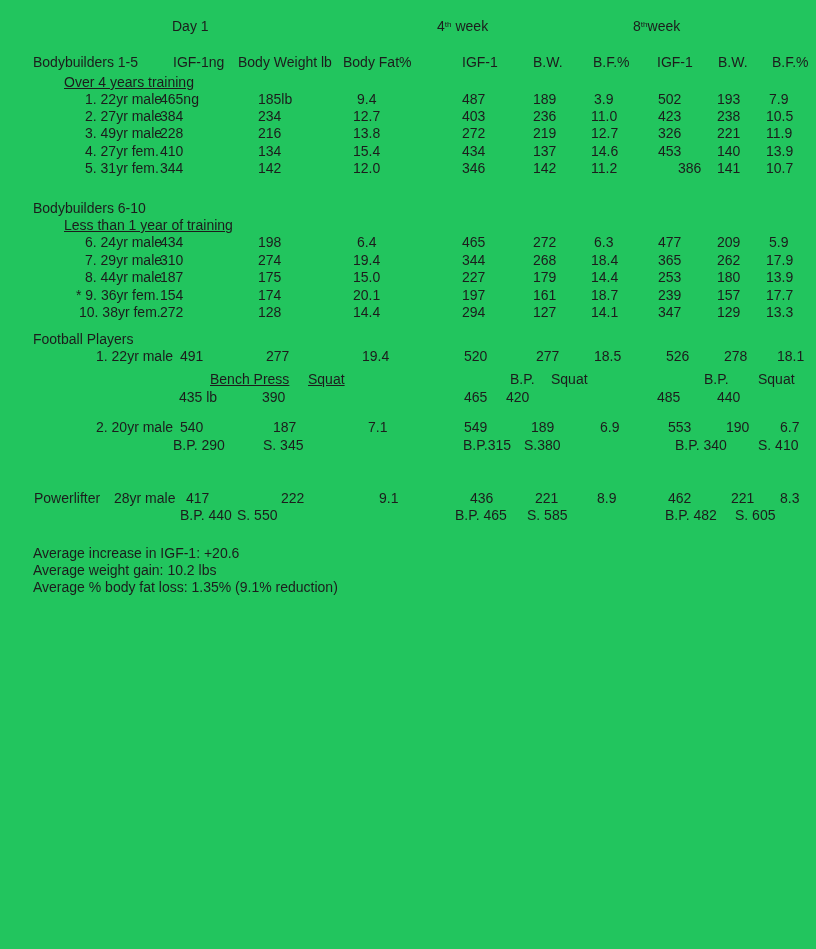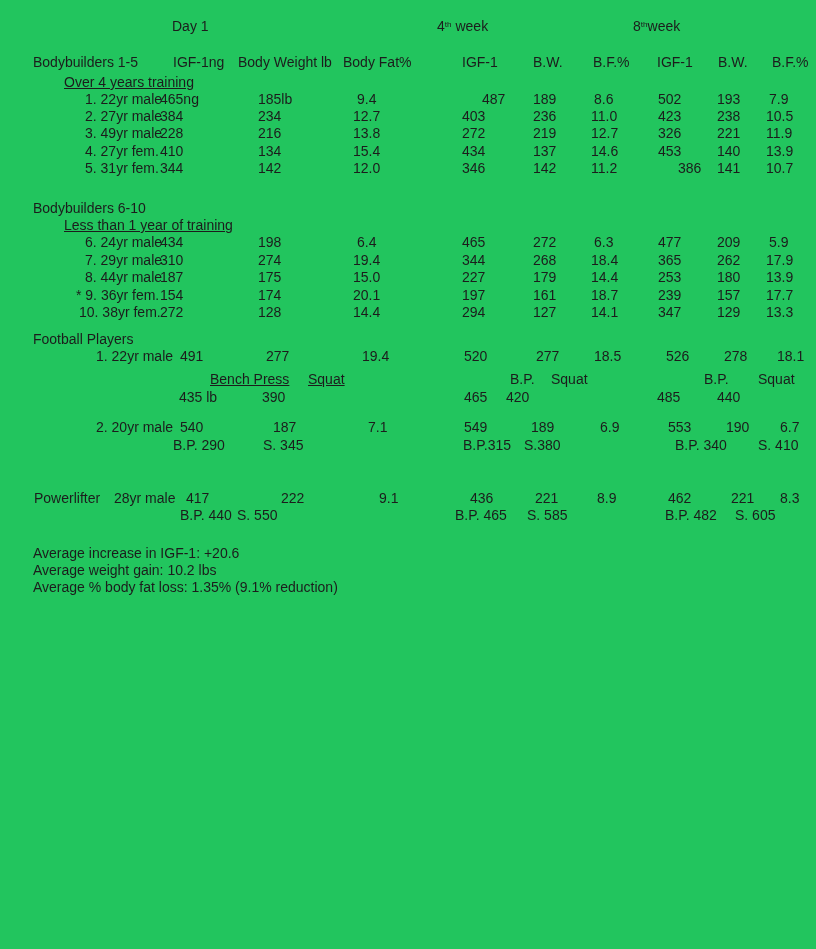--- a/index.html
+++ b/index.html
@@ -41,23 +41,23 @@
         <span class="seg" style="left: 772px;">B.F.%</span>
       </div>
       <div class="line" style="top: 74px;">
         <span class="seg u" style="left: 64px;">Over 4 years training</span>
       </div>
       <div class="line" style="top: 91px;">
         <span class="seg" style="left: 85px;">1. 22yr male</span>
         <span class="seg" style="left: 160px;">465ng</span>
         <span class="seg" style="left: 258px;">185lb</span>
         <span class="seg" style="left: 357px;">9.4</span>
-        <span class="seg" style="left: 482px;">487</span>
+        <span class="seg" style="left: 462px;">487</span>
         <span class="seg" style="left: 533px;">189</span>
-        <span class="seg" style="left: 594px;">8.6</span>
+        <span class="seg" style="left: 594px;">3.9</span>
         <span class="seg" style="left: 658px;">502</span>
         <span class="seg" style="left: 717px;">193</span>
         <span class="seg" style="left: 769px;">7.9</span>
       </div>
       <div class="line" style="top: 108px;">
         <span class="seg" style="left: 85px;">2. 27yr male</span>
         <span class="seg" style="left: 160px;">384</span>
         <span class="seg" style="left: 258px;">234</span>
         <span class="seg" style="left: 353px;">12.7</span>
         <span class="seg" style="left: 462px;">403</span>

